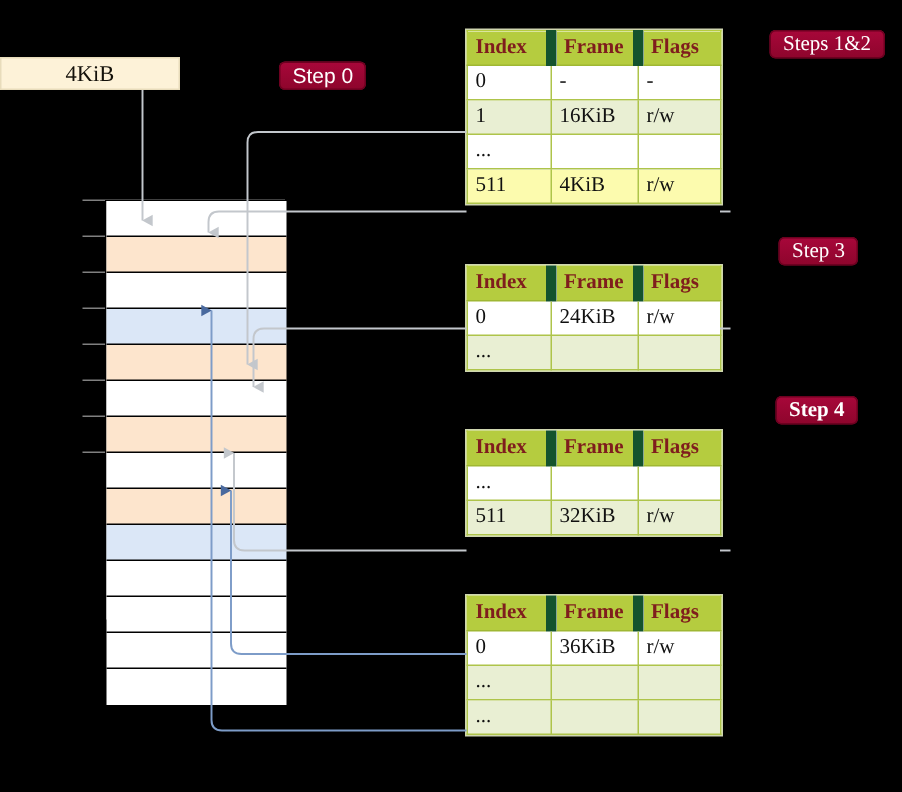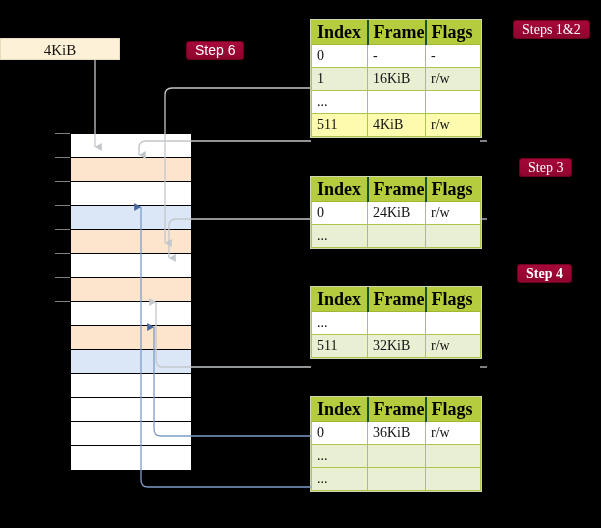--- a/index.html
+++ b/index.html
@@ -61,27 +61,27 @@
     height: 23px;
     box-sizing: border-box;
     text-align: left;
     font-weight: normal;
     color: #101010;
     overflow: hidden;
     white-space: nowrap;
   }
   .ptable th {
     background: #b5cc3f;
-    color: #000000;
+    color: #7f1d1d;
     font-weight: bold;
-    font-size: 18px;
+    font-size: 14px;
     border-color: #b5cc3f;
     border-bottom-color: #9fb733;
   }
-  .ptable th + th { border-left: 2px solid #14532d; }
+  .ptable th + th { border-left: 7px solid #14532d; }
   .ptable tr.alt td { background: #e9efd3; }
   .ptable tr.white td { background: #ffffff; }
   .ptable td.hl { background: #fcfbae; }
   .ptable tr.alt td.hl { background: #fcfbae; }
   .col-index { width: 56px; }
   .col-frame { width: 58px; }
   .col-flags { width: 55px; }
 
   
   #memcol {
@@ -122,21 +122,21 @@
     pointer-events: none;
   }
 </style>
 </head>
 <body>
 
 <div id="stage">
 
   <div class="kib-box" style="left:0px; top:38px; width:120px;">4KiB</div>
 
-  <div class="step-badge sans" style="left:186px; top:41px;">Step 6</div>
+  <div class="step-badge sans" style="left:186px; top:41px;">Step 0</div>
   <div class="step-badge" style="left:513px; top:20px;">Steps 1&amp;2</div>
   <div class="step-badge sans" style="left:519px; top:158px;font-family:Liberation Serif, serif;">Step 3</div>
   <div class="step-badge" style="left:517px; top:264px;font-weight:bold;">Step 4</div>
 
   <div id="memcol">
       <div class="mrow white" style="top: 0px;"></div>
       <div class="mrow peach" style="top: 24px;"></div>
       <div class="mrow white" style="top: 48px;"></div>
       <div class="mrow blue" style="top: 72px;"></div>
       <div class="mrow peach" style="top: 96px;"></div>

